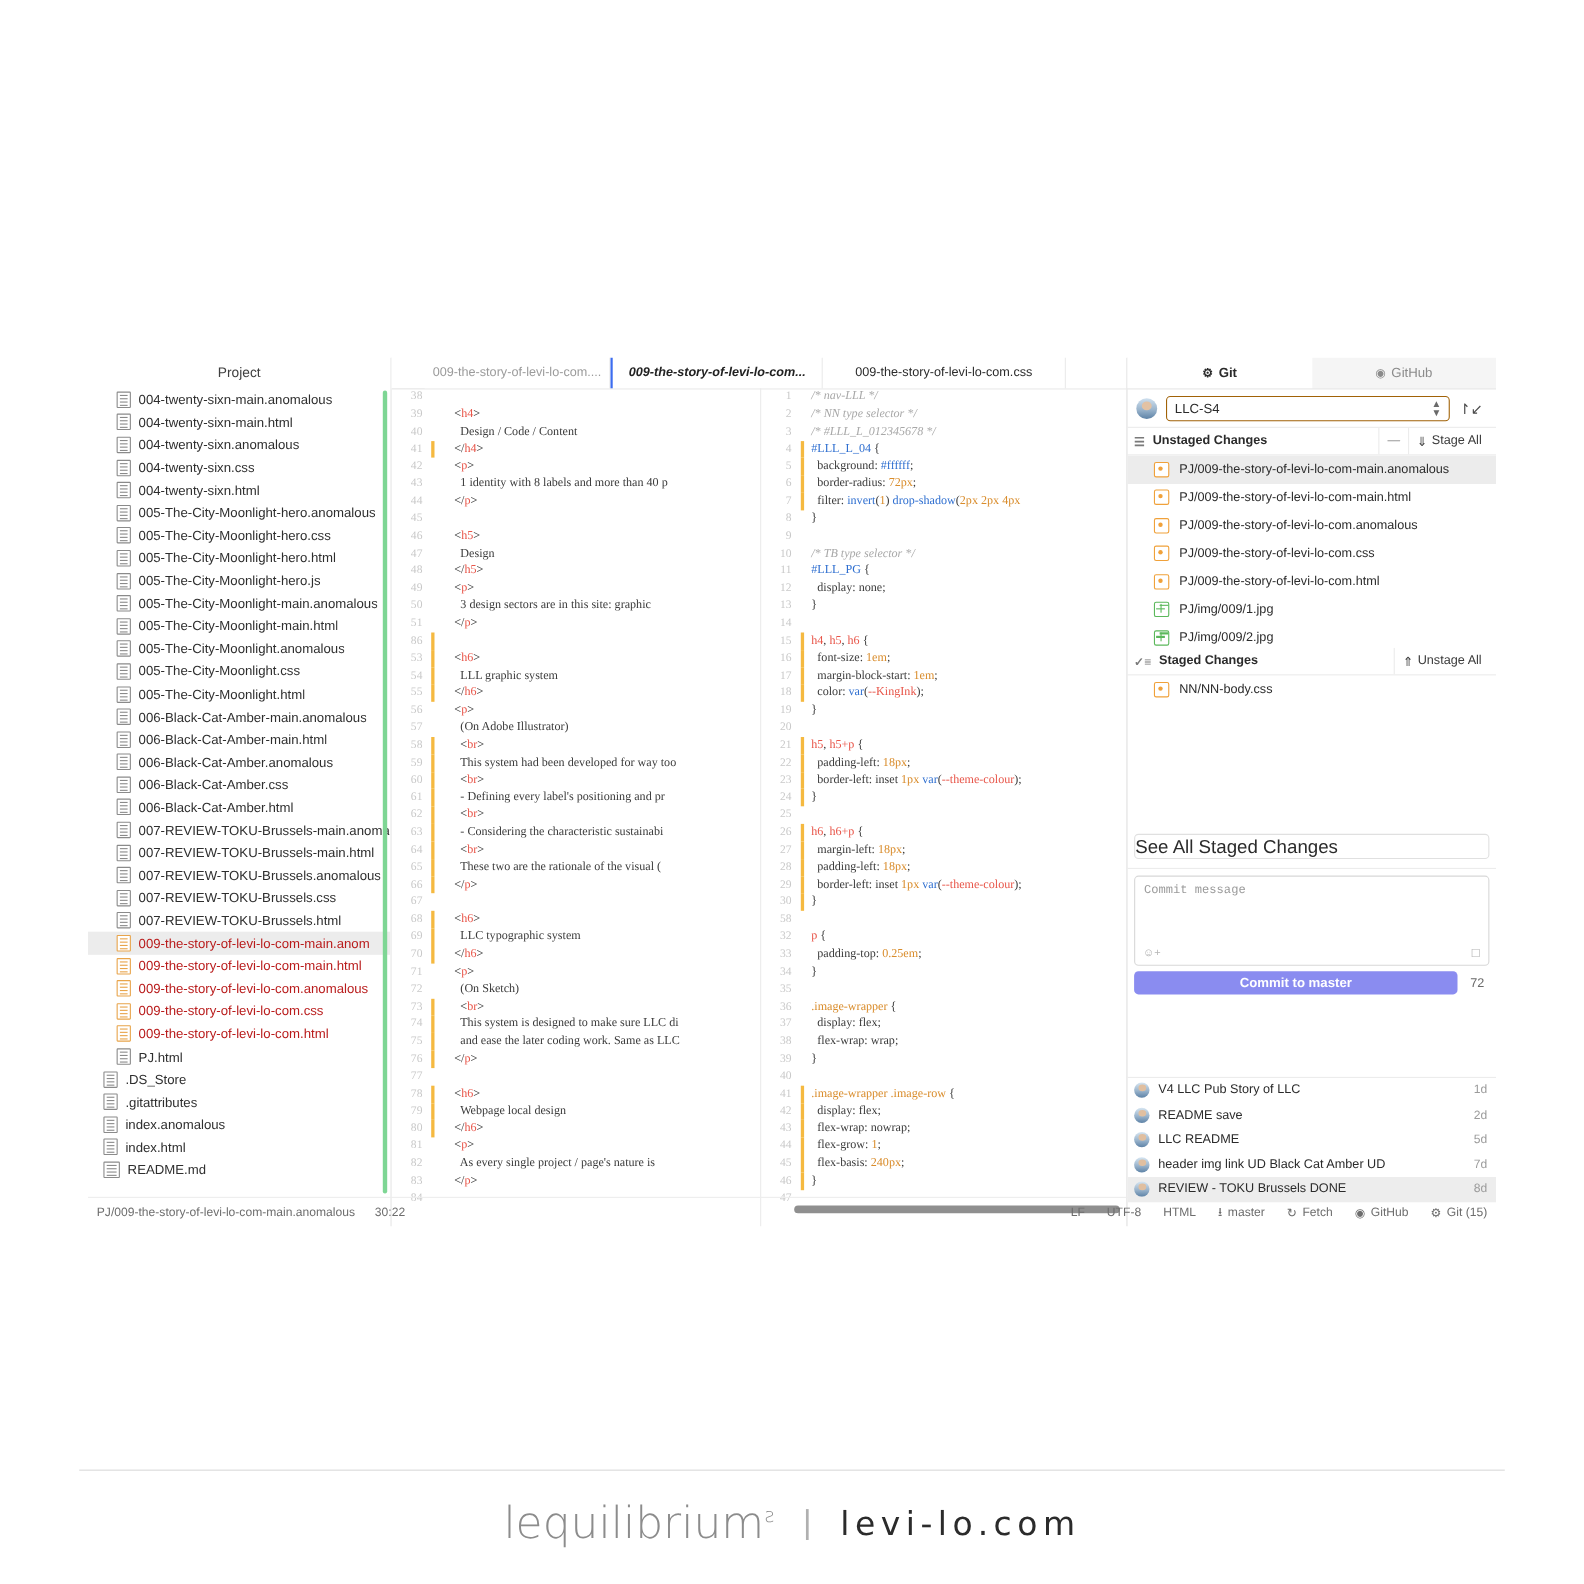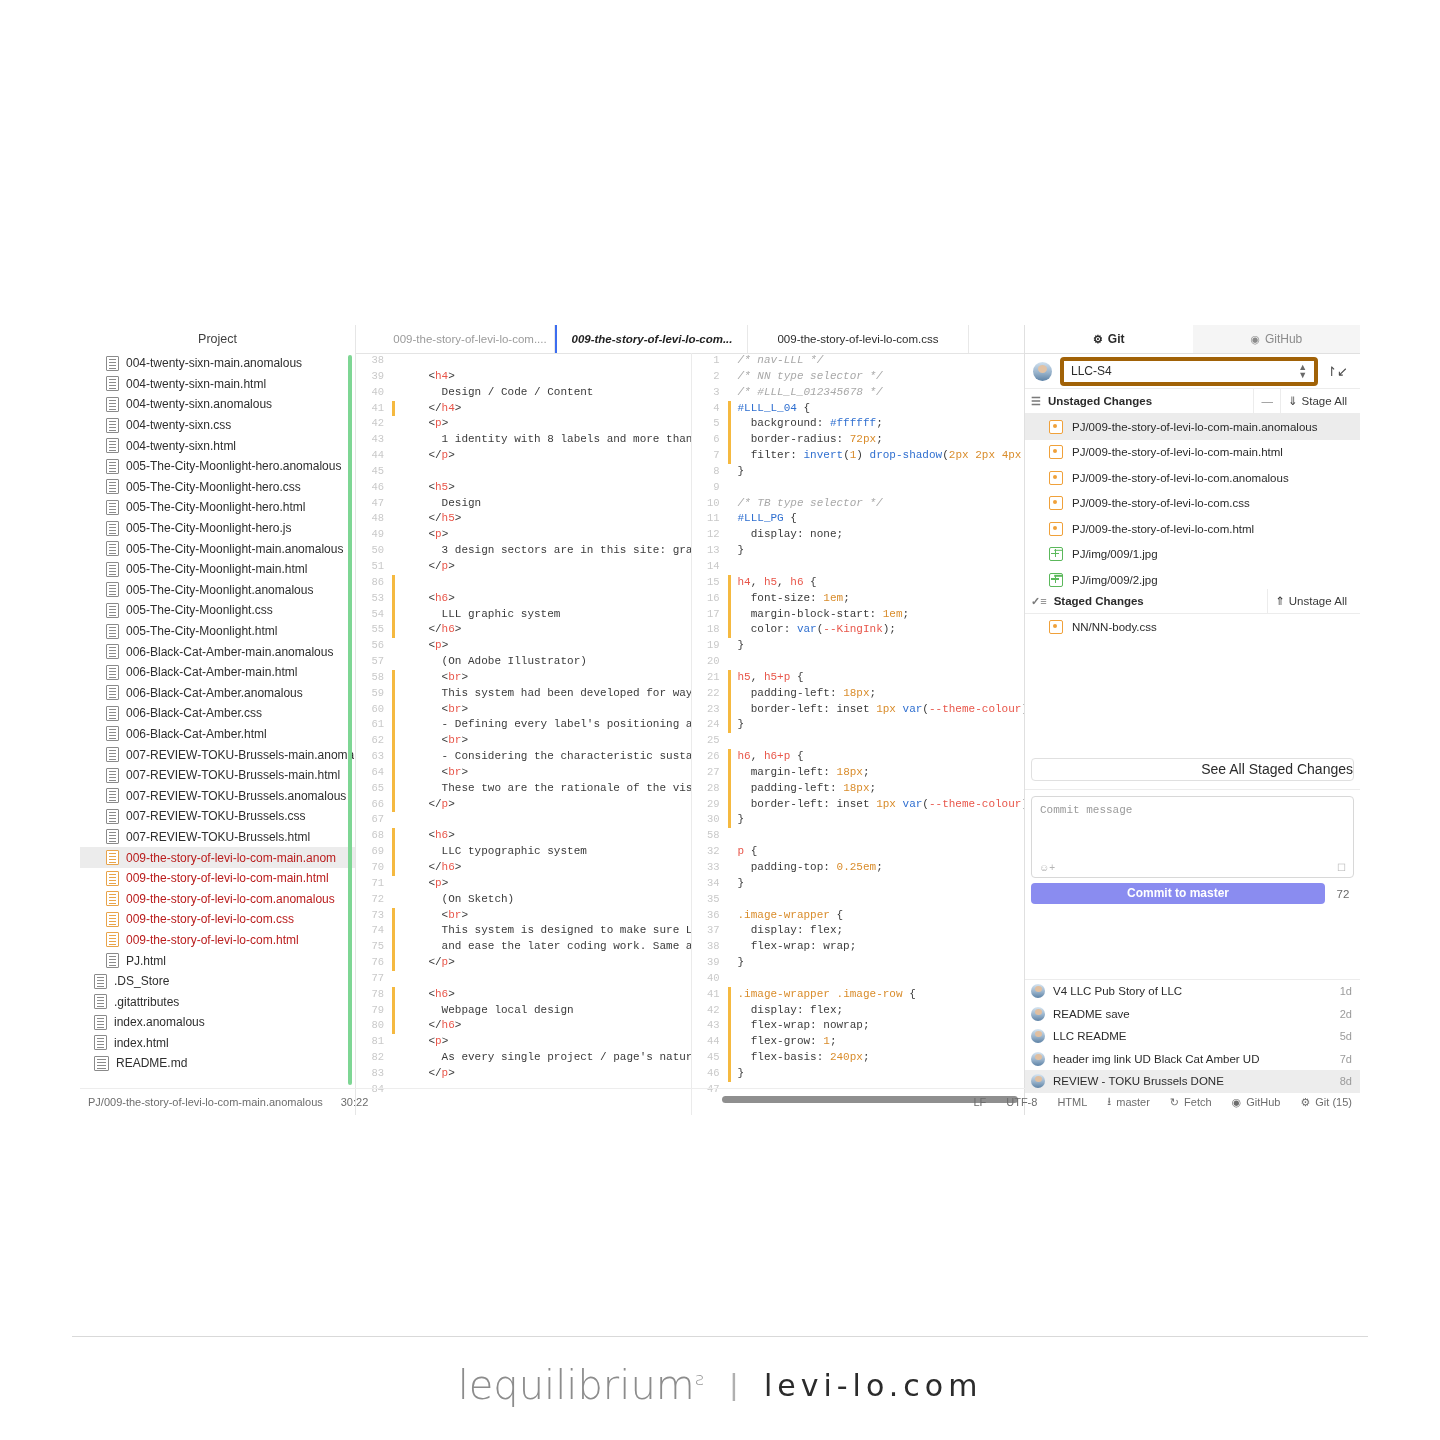--- a/index.html
+++ b/index.html
@@ -100,21 +100,21 @@
   .tab.t1 { width: 148px; margin-left: 30px; }
   .tab.t2 { width: 170px; color:#222; font-style: italic; font-weight: bold; border-left: 2px solid #3c6df0; }
   .tab.t3 { width: 200px; color: #2b2b2b; }
   .tab.t4 { flex: 1; border-right: none; }
 
   .panes { position: absolute; top: 28px; left: 0; right: 0; bottom: 0; display: flex; }
   .pane { position: relative; overflow: hidden; height: 762px; }
   .pane-html { width: 335px; }
   .pane-css  { width: 335px; border-left: 1px solid #ebebeb; }
 
-  .code { font-family: Liberation Mono, monospace; font-size: 11px; }
+  .code { font-family: Liberation Serif, serif; font-size: 11px; }
   .cline { display: flex; height: 15.85px; align-items: flex-start; white-space: pre; }
   .lnum {
     width: 28px; flex: 0 0 28px;
     text-align: right; padding-right: 8px;
     color: #c9c9c9; font-size: 10.5px;
     line-height: 15.85px;
   }
   .gutmark { width: 3px; flex: 0 0 3px; background: transparent; height: 15.85px; }
   .gutmark.mod { background: #f5b940; }
   .ctext { padding-left: 7px; line-height: 15.85px; color: #3b3b3b; }
@@ -156,21 +156,21 @@
     border-bottom: 1px solid #ececec;
   }
   .avatar {
     width: 19px; height: 19px; border-radius: 50%;
     background: linear-gradient(#cfe0ef 0%, #9ab4cc 55%, #5d82a6 100%);
     flex: 0 0 19px; position: relative; overflow:hidden;
   }
   .avatar::after{content:"";position:absolute;left:5px;top:3px;width:9px;height:8px;border-radius:50%;background:#e2c2a4;}
   .repo-select {
     flex: 1; height: 21px;
-    border: 4px solid #a16207; border-radius: 4px;
+    border: 1px solid #a16207; border-radius: 4px;
     display: flex; align-items: center; justify-content: space-between;
     padding: 0 7px; font-size: 12px; color: #2b2b2b; background: #fff;
   }
   .stepper { font-size: 9px; color: #6a6a6a; line-height: 8px; text-align:center; }
   .branch-icon { font-size: 13px; color: #4a4a4a; padding-right: 4px; }
 
   .sec-head {
     display: flex; align-items: center;
     height: 24px; padding: 0 6px;
     border-bottom: 1px solid #ececec;
@@ -210,23 +210,23 @@
   }
   .badge.add::before {
     content:""; position:absolute; left:4.7px; top:1.2px; width:1.6px; height:8px; background:#5bb85b;
   }
 
   .unstaged-wrap { height: 175px; overflow: hidden; position: relative; }
   .staged-wrap { height: 175px; position: relative; }
 
   .see-all {
     position: absolute; left: 6px; right: 6px; bottom: 8px;
-    height: 21px; line-height: 21px; text-align: right;
+    height: 21px; line-height: 21px; text-align: left;
     border: 1px solid #e0e0e0; border-radius: 4px;
-    font-size: 14px; color: #2b2b2b; background: #fff;
+    font-size: 17px; color: #2b2b2b; background: #fff;
   }
 
   .commit-area { padding: 6px; border-top: 1px solid #ececec; }
   .commit-box {
     height: 80px; border: 1px solid #d8d8d8; border-radius: 4px;
     position: relative; background: #fff;
   }
   .commit-ph {
     position: absolute; left: 8px; top: 7px;
     font-family: "Liberation Mono", monospace;

